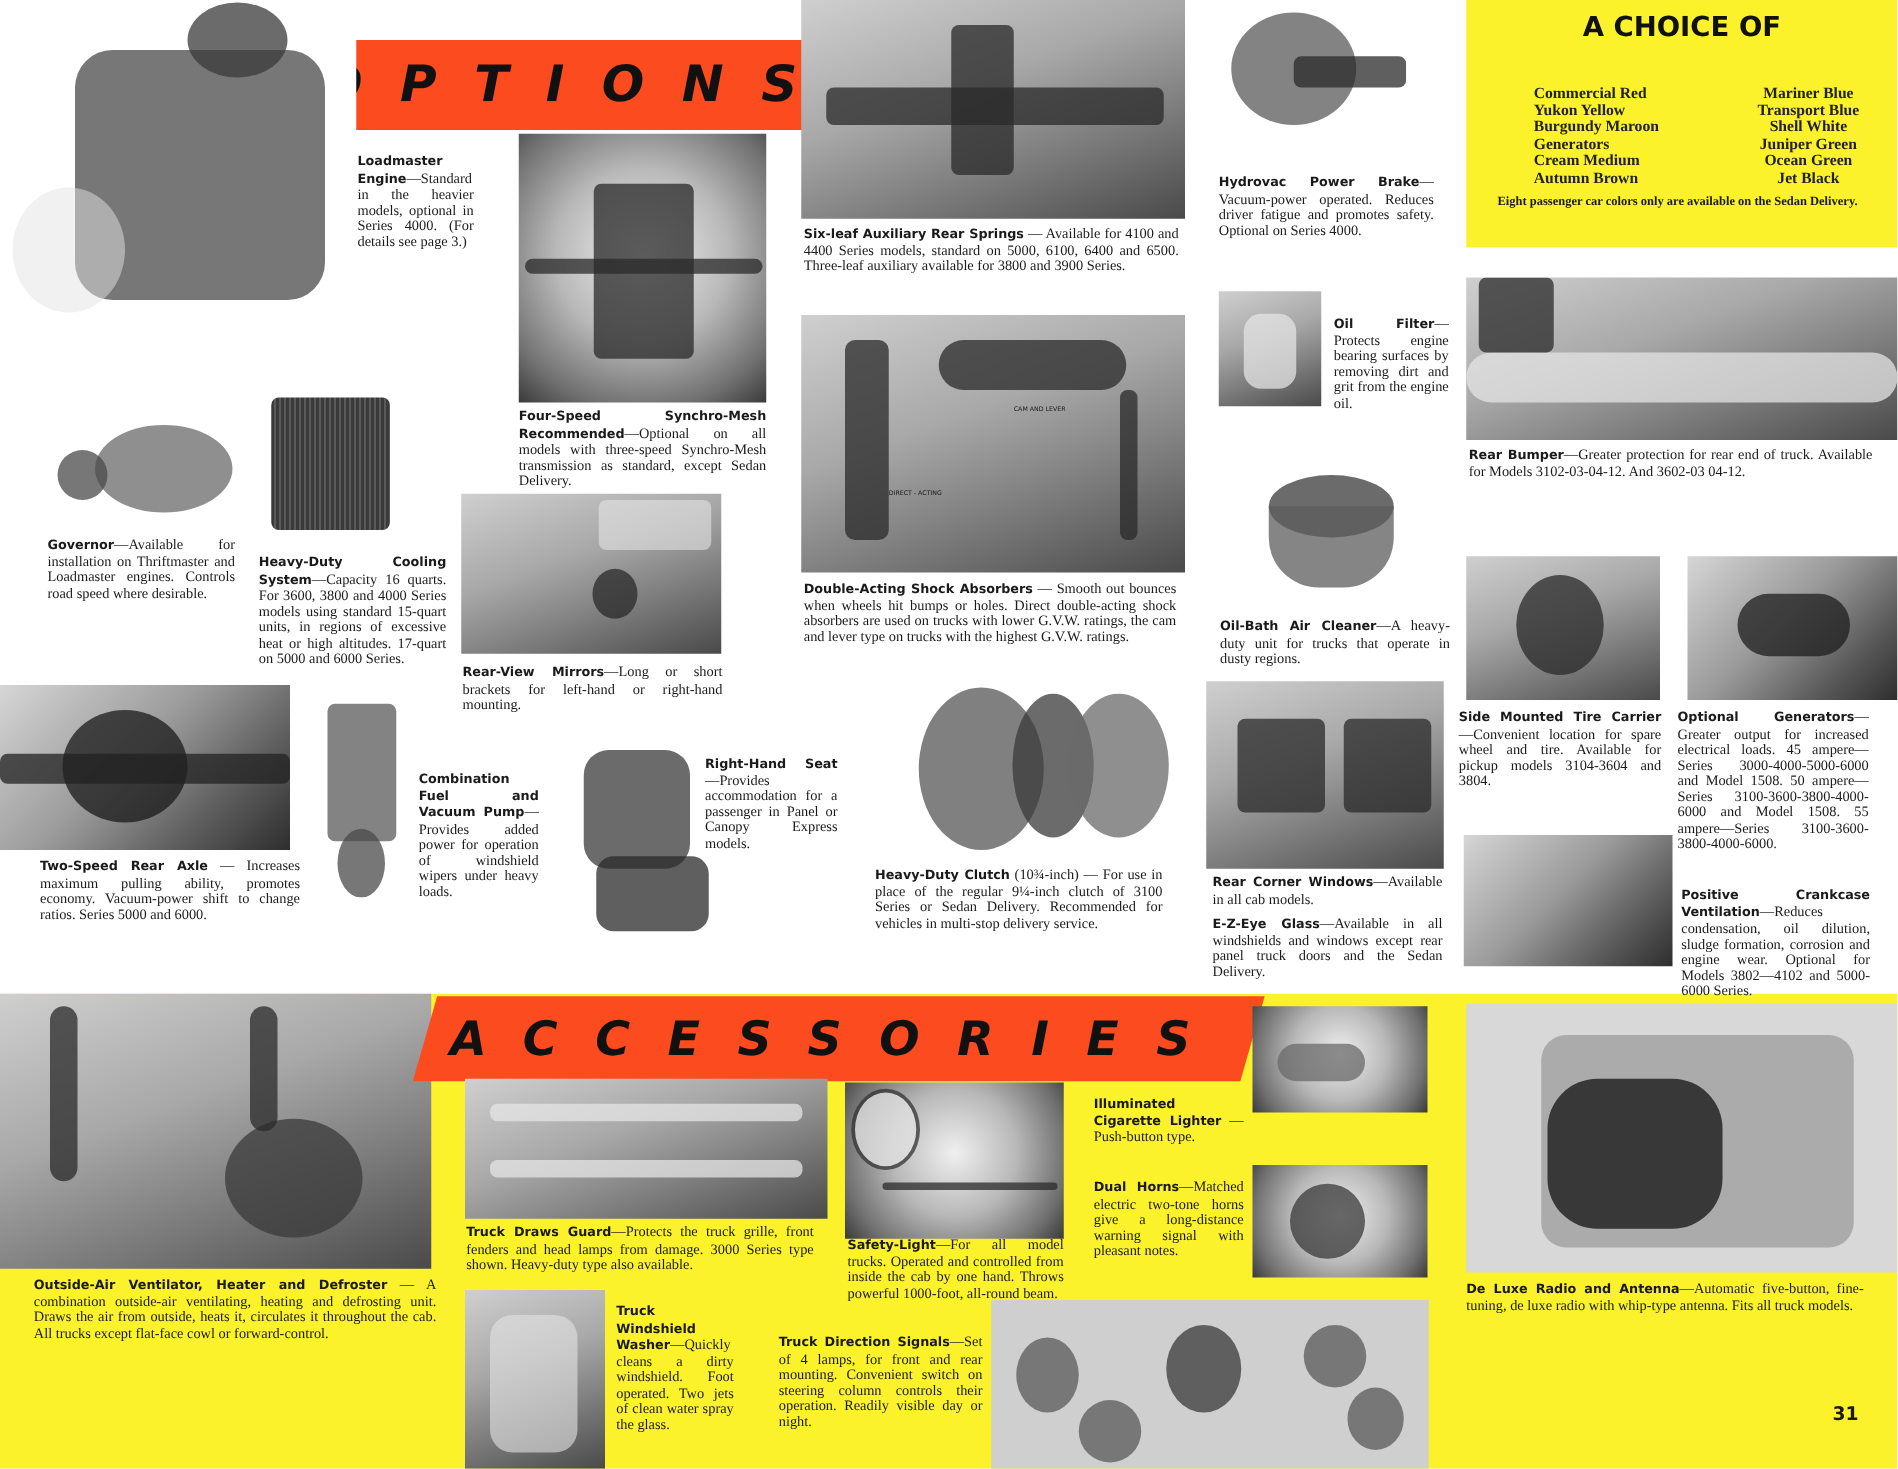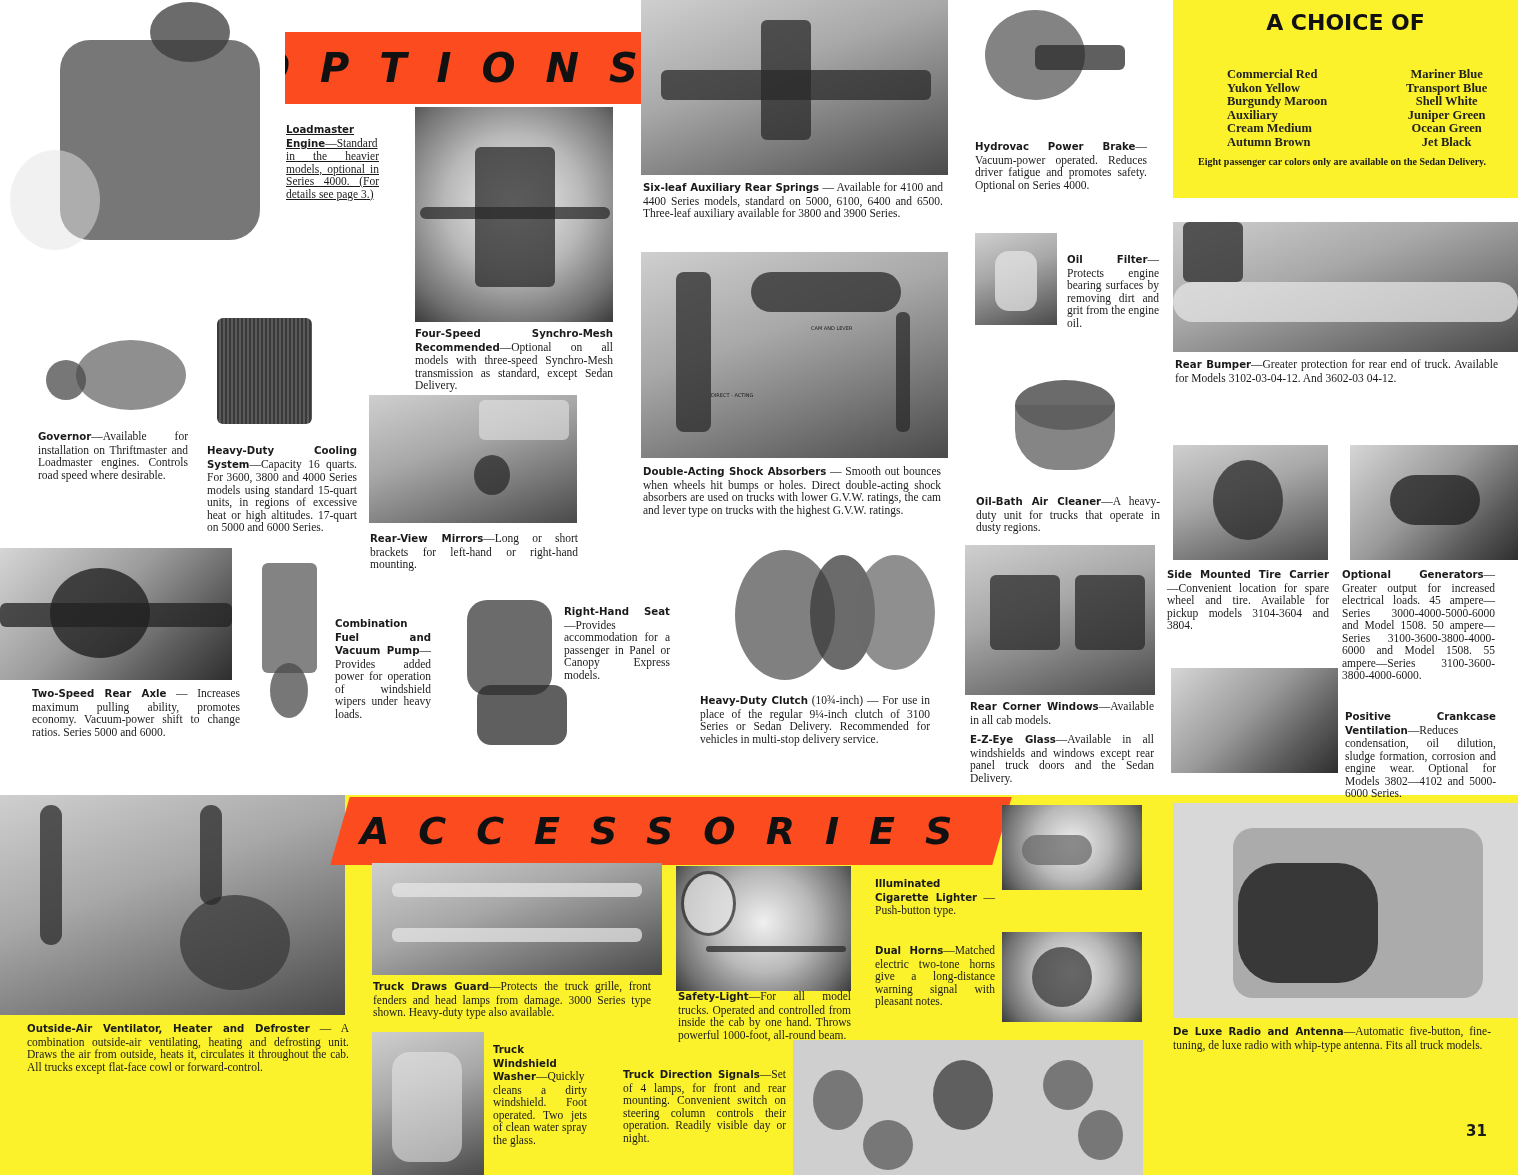--- a/index.html
+++ b/index.html
@@ -36,21 +36,21 @@
 
 <div class="banner" style="left:262px;top:32px;width:400px;height:72px;">
   <span style="font-size:40px;">OPTIONS</span>
 </div>
 
 <div class="photo light" style="left:0;top:0;width:285px;height:265px;background:#fff;">
   <div class="shape" style="left:60px;top:40px;width:200px;height:200px;border-radius:30px;background:#4a4a4a;"></div>
   <div class="shape" style="left:150px;top:2px;width:80px;height:60px;background:#3a3a3a;"></div>
   <div class="shape lt" style="left:10px;top:150px;width:90px;height:100px;opacity:.5;"></div>
 </div>
-<div class="caption" style="left:286px;top:123px;width:93px;text-decoration:underline;">
+<div class="caption" style="left:286px;top:123px;width:93px;">
   <b>Loadmaster Engine</b><span>—Standard in the heavier models, optional in Series 4000. (For details see page 3.)</span>
 </div>
 
 <div class="photo light" style="left:415px;top:107px;width:198px;height:215px;">
   <div class="shape sq" style="left:60px;top:40px;width:80px;height:140px;"></div>
   <div class="shape sq" style="left:5px;top:100px;width:190px;height:12px;"></div>
 </div>
 <div class="caption" style="left:415px;top:327px;width:198px;">
   <b>Four-Speed Synchro-Mesh Recommended</b><span>—Optional on all models with three-speed Synchro-Mesh transmission as standard, except Sedan Delivery.</span>
 </div>
@@ -189,21 +189,21 @@
   <b>E-Z-Eye Glass</b><span>—Available in all windshields and windows except rear panel truck doors and the Sedan Delivery.</span>
 </div>
 
 <div class="colors-title">
   <div>A CHOICE OF</div>
 </div>
 <div class="colors-list" style="left:1227px;">
   <div>Commercial Red</div>
   <div>Yukon Yellow</div>
   <div>Burgundy Maroon</div>
-  <div>Auxiliary</div>
+  <div>Generators</div>
   <div>Cream Medium</div>
   <div>Autumn Brown</div>
 </div>
 <div class="colors-list" style="left:1406px;text-align:center;">
   <div>Mariner Blue</div>
   <div>Transport Blue</div>
   <div>Shell White</div>
   <div>Juniper Green</div>
   <div>Ocean Green</div>
   <div>Jet Black</div>

